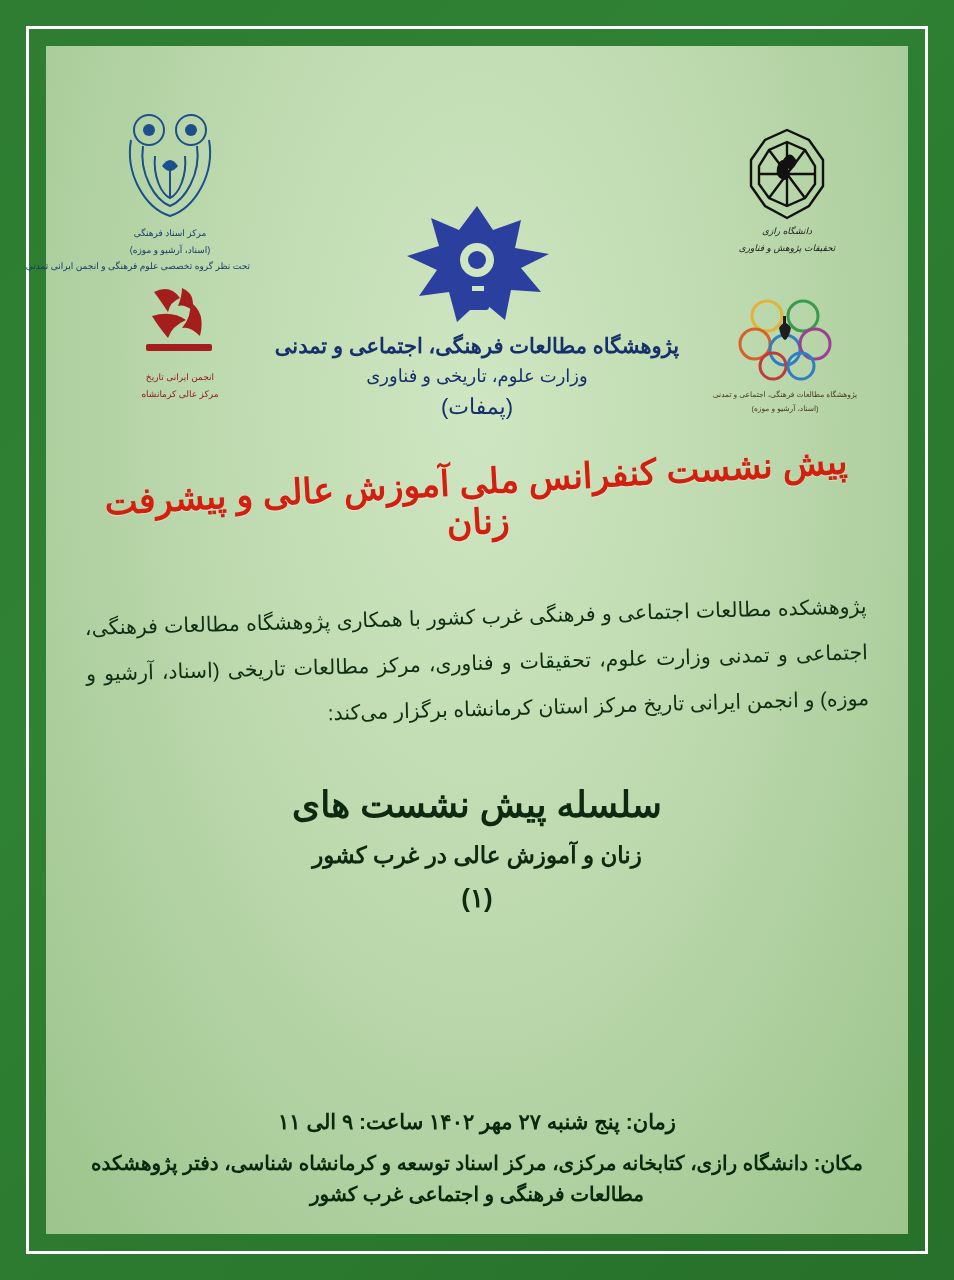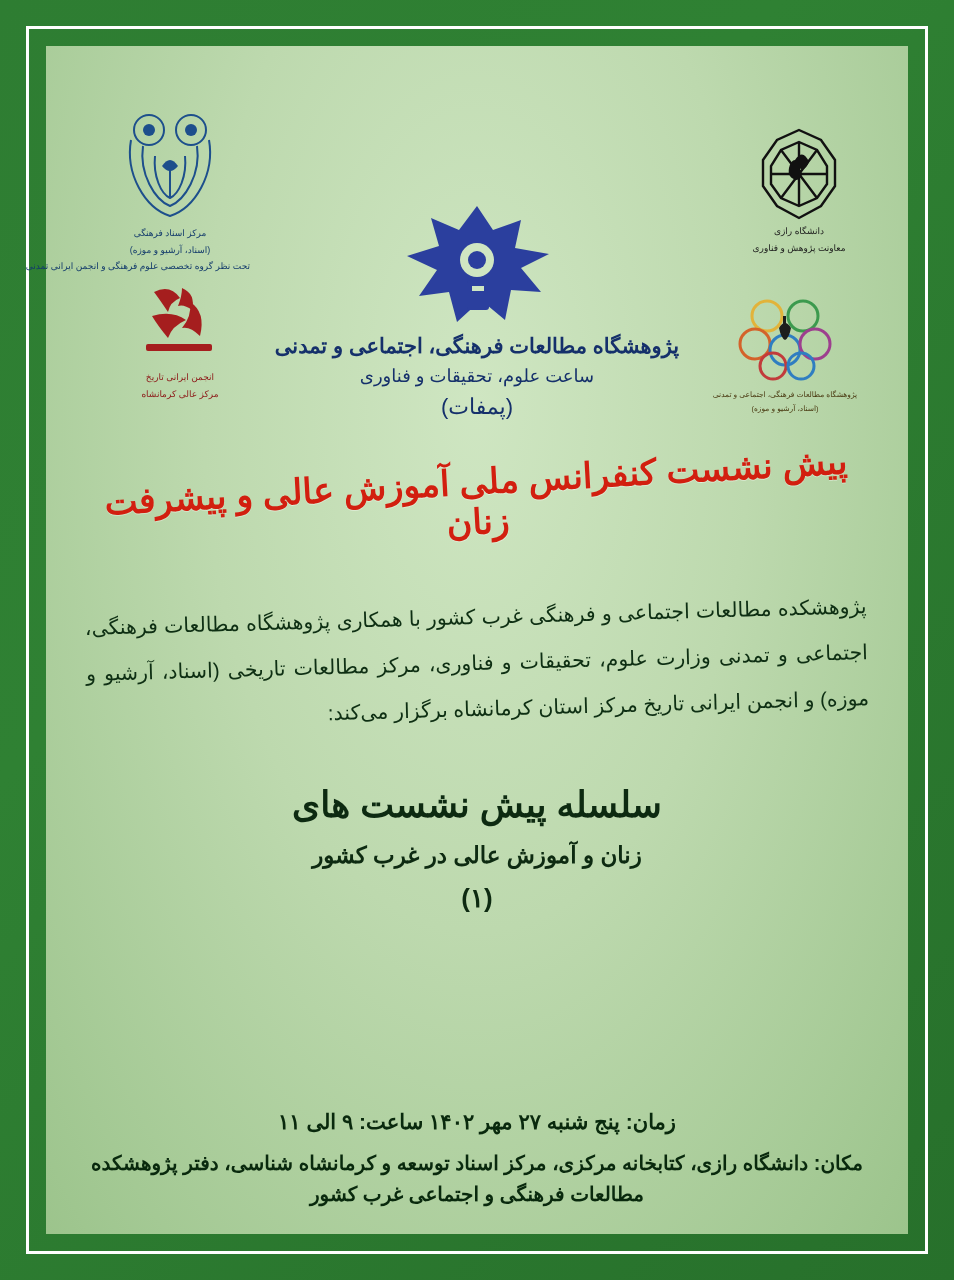--- a/index.html
+++ b/index.html
@@ -59,21 +59,21 @@
   }
   .logo .cap {
     font-size: 9px;
     line-height: 1.5;
     color: #123a6b;
     margin-top: 3px;
     white-space: nowrap;
   }
 
   
-  .logo-razi { right: 0; top: 62px; width: 150px; }
+  .logo-razi { right: 12px; top: 62px; width: 150px; font-style: italic; }
   .logo-razi .cap { color: #1a1a1a; }
   
   .logo-ihcs { left: 10px; top: 48px; width: 160px; }
   
   .logo-hist { left: 30px; top: 218px; width: 140px; }
   .logo-hist .cap { color: #8c1616; }
   
   .logo-docs { right: 14px; top: 226px; width: 150px; }
   .logo-docs .cap { font-size: 7.5px; color: #4a3a12; }
 
@@ -211,21 +211,21 @@
               <path d="M48 4 L70 14 L84 34 L84 60 L70 80 L48 92 L26 80 L12 60 L12 34 L26 14 Z"></path>
               <path d="M48 16 L66 24 L76 40 L76 58 L66 72 L48 80 L30 72 L20 58 L20 40 L30 24 Z"></path>
               <path d="M30 24 L66 72 M66 24 L30 72 M20 48 L76 48 M48 16 L48 80"></path>
             </g>
             <g fill="#111111">
               <path d="M44 34 q8 -12 14 2 q-4 10 -10 6 q6 8 -2 12 q-10 -2 -8 -12 q2 -8 6 -8 Z"></path>
             </g>
           </svg>
         </span>
         <div class="cap">دانشگاه رازی</div>
-        <div class="cap">معاونت پژوهش و فناوری</div>
+        <div class="cap">تحقیقات پژوهش و فناوری</div>
       </div>
 
       <div class="logo logo-hist">
         <span>
           <svg width="92" height="86" viewBox="0 0 92 86" style="margin:0 auto;">
             <g fill="#a51e1e">
               <path d="M20 10 q16 -8 26 6 q-10 4 -12 14 q-8 -12 -14 -20 Z"></path>
               <path d="M48 6 q14 6 10 22 q-8 -6 -14 -4 q4 -10 4 -18 Z"></path>
               <path d="M18 34 q20 -6 34 4 q-14 6 -18 18 q-10 -12 -16 -22 Z"></path>
               <rect x="12" y="62" width="66" height="7" rx="2"></rect>
@@ -273,21 +273,21 @@
                 <circle cx="76" cy="56" r="9"></circle>
                 <rect x="66" y="76" width="22" height="30" rx="3"></rect>
               </g>
               <g fill="#cfe6c2">
                 <rect x="71" y="82" width="12" height="5"></rect>
               </g>
             </svg>
           </span>
         </div>
         <div class="t1">پژوهشگاه مطالعات فرهنگی، اجتماعی و تمدنی</div>
-        <div class="t2">ساعت علوم، تحقیقات و فناوری</div>
+        <div class="t2">وزارت علوم، تاریخی و فناوری</div>
         <div class="t3">(پمفات)</div>
       </div>
     </div>
 
     <div class="headline">پیش نشست کنفرانس ملی آموزش عالی و پیشرفت زنان</div>
 
     <div class="organizers">پژوهشکده مطالعات اجتماعی و فرهنگی غرب کشور با همکاری پژوهشگاه مطالعات فرهنگی، اجتماعی و تمدنی وزارت علوم، تحقیقات و فناوری، مرکز مطالعات تاریخی (اسناد، آرشیو و موزه) و انجمن ایرانی تاریخ مرکز استان کرمانشاه برگزار می‌کند:</div>
 
     <div class="series">
       <div class="l1">سلسله پیش نشست های</div>

